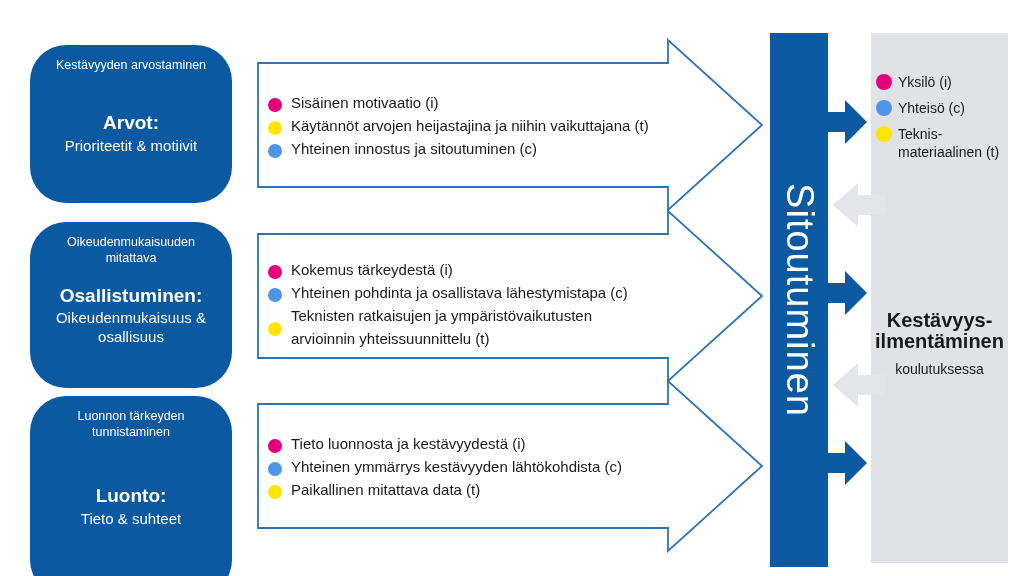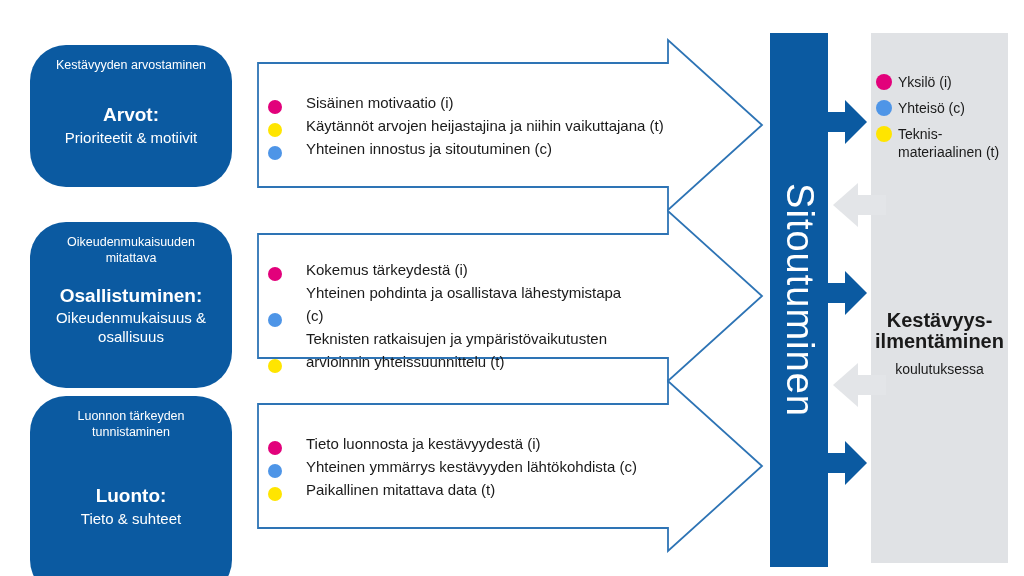--- a/index.html
+++ b/index.html
@@ -10,31 +10,31 @@
   
   .info-box{
     position:absolute;left:30px;width:202px;background:#0B5AA1;color:#ffffff;
     border-radius:36px;display:flex;flex-direction:column;text-align:center;
     box-sizing:border-box;padding:12px 14px 14px 14px;
   }
   .info-box .box-header{font-size:12.5px;line-height:1.3;font-weight:400;}
   .info-box .box-main{flex:1;display:flex;flex-direction:column;justify-content:center;gap:2px;padding-bottom:10px;}
   .info-box .box-title{font-size:19px;font-weight:bold;line-height:1.25;}
   .info-box .box-subtitle{font-size:15px;font-weight:400;line-height:1.25;}
-  #box-1{top:45px;height:142px;gap:14px;}
+  #box-1{top:45px;height:158px;gap:14px;}
   #box-2{top:222px;height:166px;}
   #box-3{top:396px;height:200px;justify-content:space-between;}
   
   .shape-layer{position:absolute;left:0;top:0;width:1024px;height:576px;z-index:2;}
   
   .bullet-list{position:absolute;z-index:3;display:flex;flex-direction:column;}
   #list-1{left:268px;top:91px;width:430px;}
   #list-2{left:268px;top:258px;width:374px;}
   #list-3{left:268px;top:432px;width:430px;}
-  .bullet-row{display:flex;align-items:flex-end;gap:24px;}
+  .bullet-row{display:flex;align-items:center;gap:9px;}
   .bullet-row .b-text{font-size:15px;line-height:23px;color:#1A1A1A;}
   .dot{width:14px;height:14px;border-radius:50%;flex:none;margin-top:4.5px;}
   .dot[data-color="pink"]{background:#E2017B;}
   .dot[data-color="blue"]{background:#4E95E7;}
   .dot[data-color="yellow"]{background:#FFE500;}
   
   .commit-bar{
     position:absolute;left:770px;top:33px;width:58px;height:534px;
     background:#0B5AA1;z-index:1;
   }

